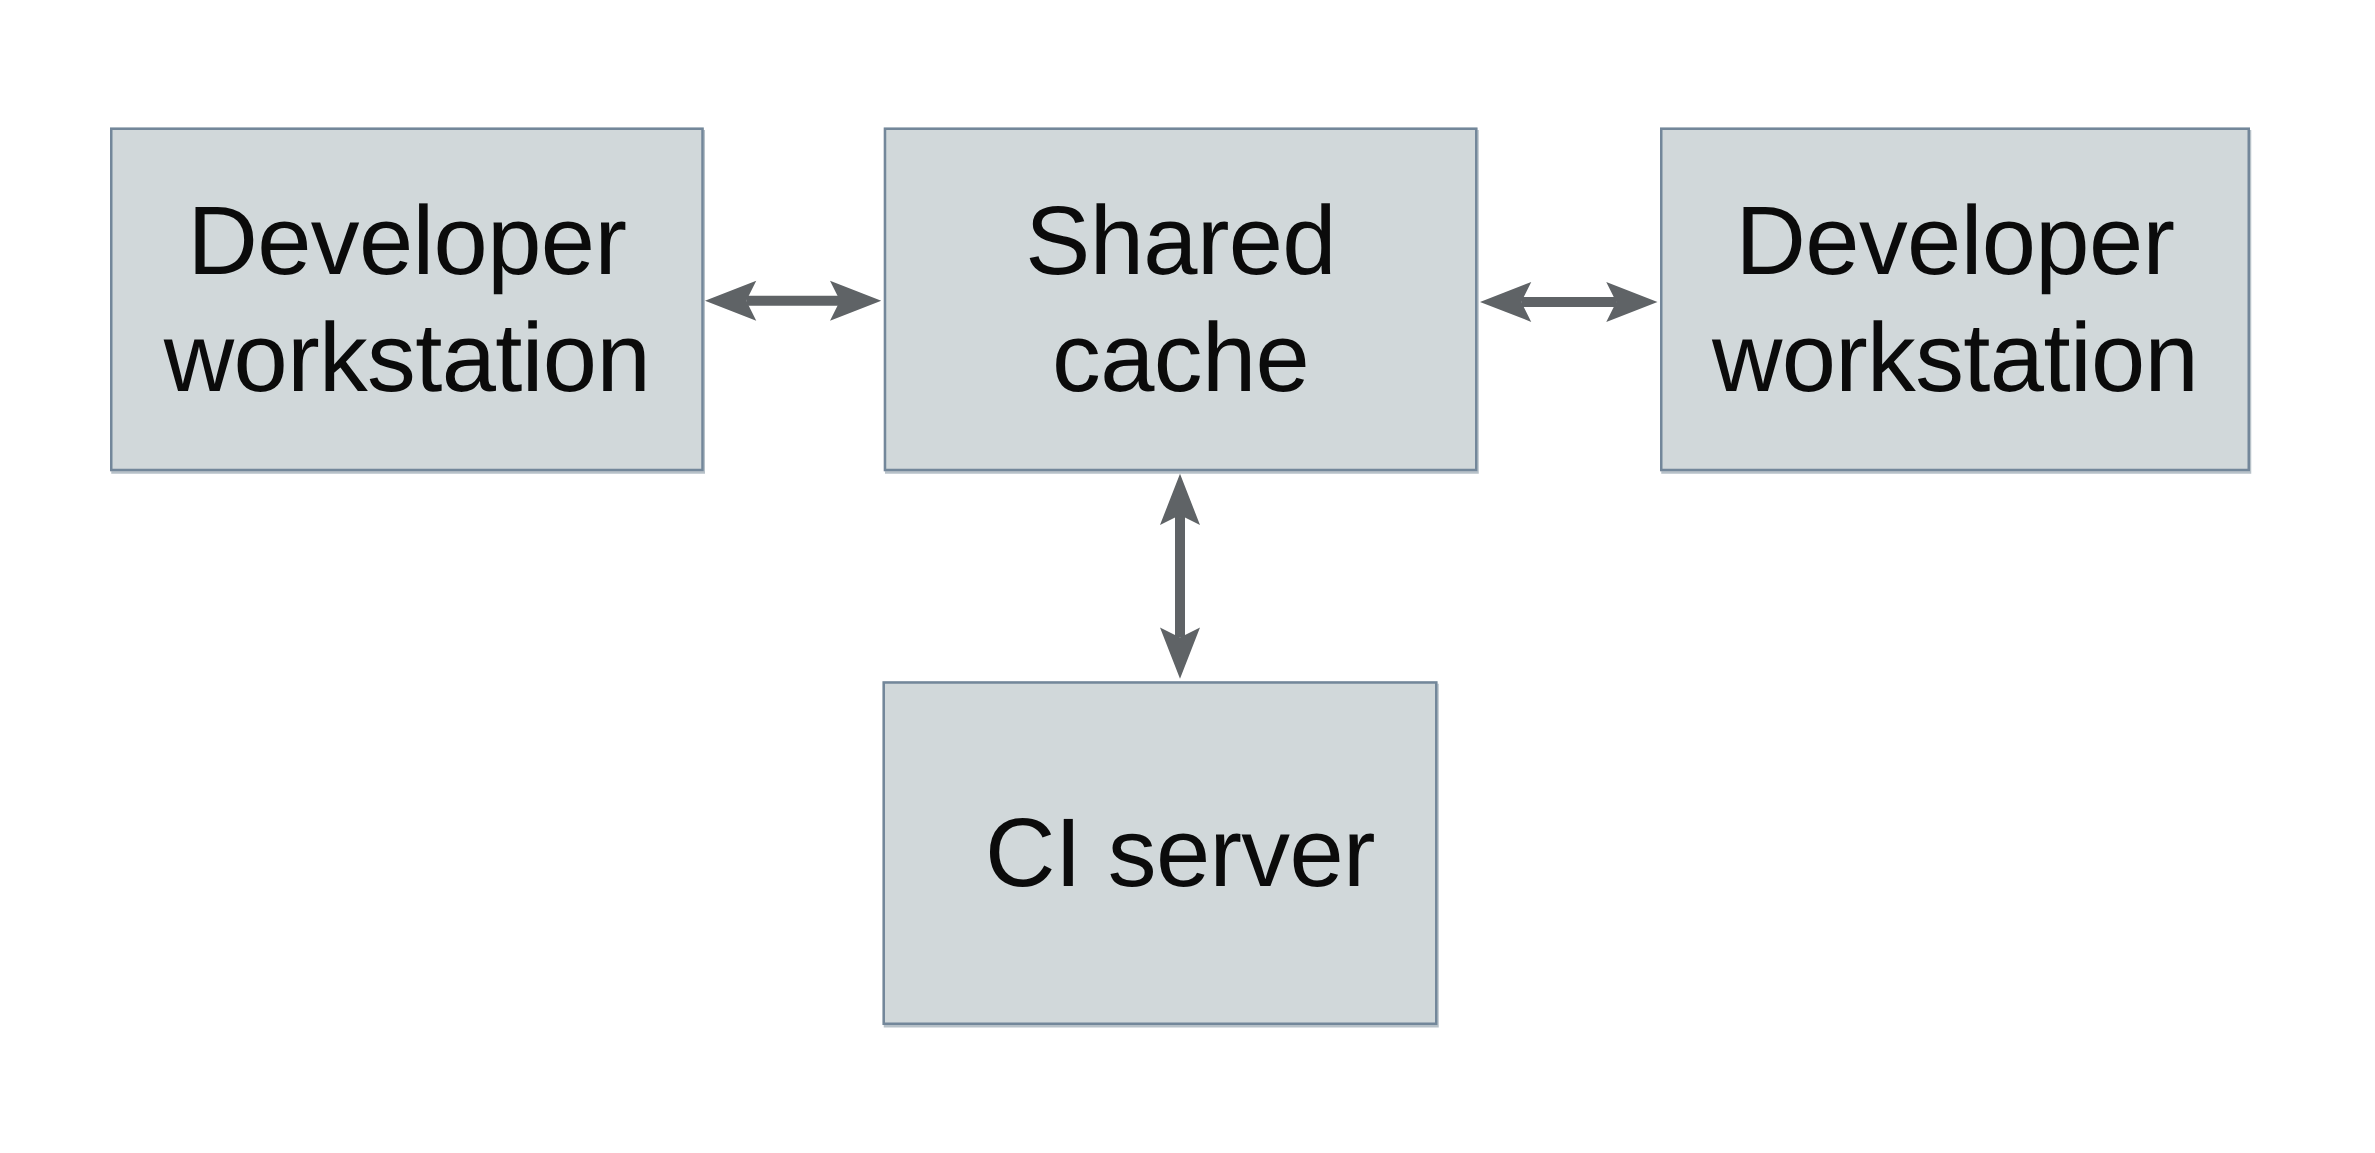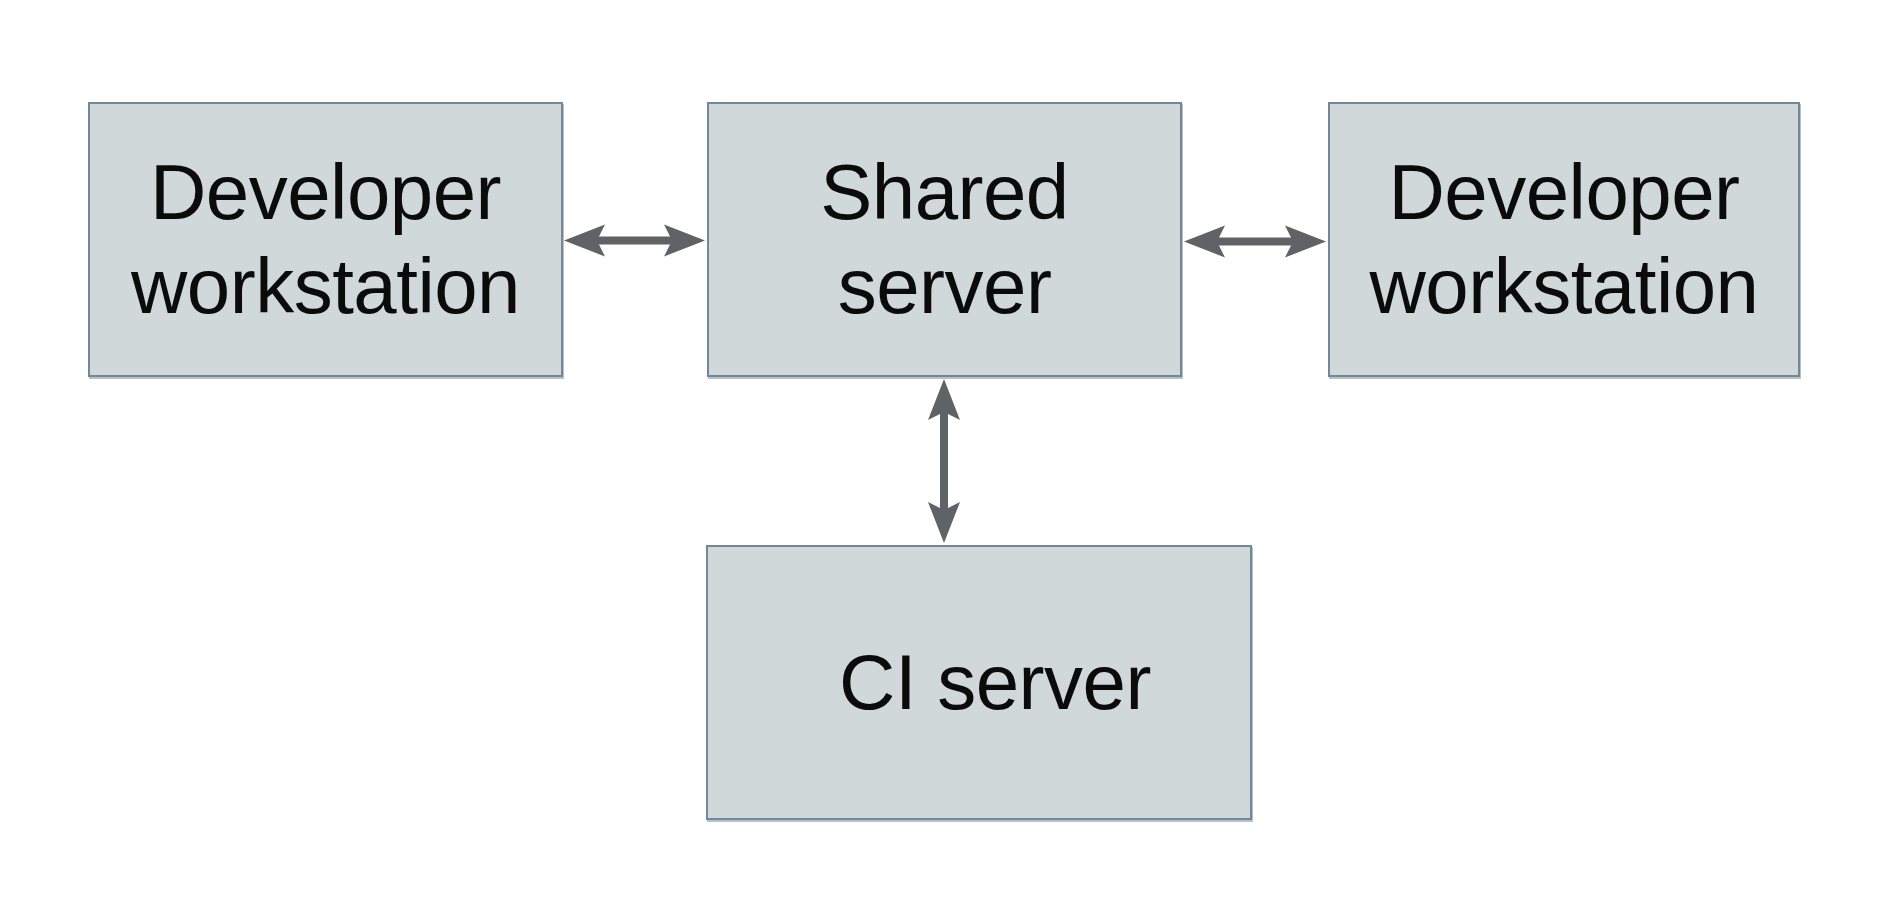--- a/index.html
+++ b/index.html
@@ -48,21 +48,21 @@
     font-size: 78px;
     line-height: 1.2;
     letter-spacing: -0.5px;
     color: var(--text);
     white-space: pre-line;
     user-select: none;
   }
   #node-dev-left   { left: 88px;   top: 102px; width: 475px; height: 275px; }
   #node-shared     { left: 707px;  top: 102px; width: 475px; height: 275px; }
   #node-dev-right  { left: 1328px; top: 102px; width: 472px; height: 275px; }
-  #node-ci         { left: 706px;  top: 545px; width: 546px; height: 275px; padding-left: 32px; }
+  #node-ci         { left: 706px;  top: 545px; width: 444px; height: 275px; padding-left: 32px; }
   .edge-shaft { stroke: var(--arrow); stroke-width: 8; }
   .edge-head  { fill: var(--arrow); stroke: none; }
 </style>
 </head>
 <body>
 
 <div class="stage">
 
   <svg class="edges" viewBox="0 0 1900 922" xmlns="http://www.w3.org/2000/svg">
 
@@ -85,21 +85,21 @@
     </g>
   </svg>
 
   <div class="node" id="node-dev-left">
     <span class="node-label">Developer
 workstation</span>
   </div>
 
   <div class="node" id="node-shared">
     <span class="node-label">Shared
-server</span>
+cache</span>
   </div>
 
   <div class="node" id="node-dev-right">
     <span class="node-label">Developer
 workstation</span>
   </div>
 
   <div class="node" id="node-ci">
     <span class="node-label">CI server</span>
   </div>

